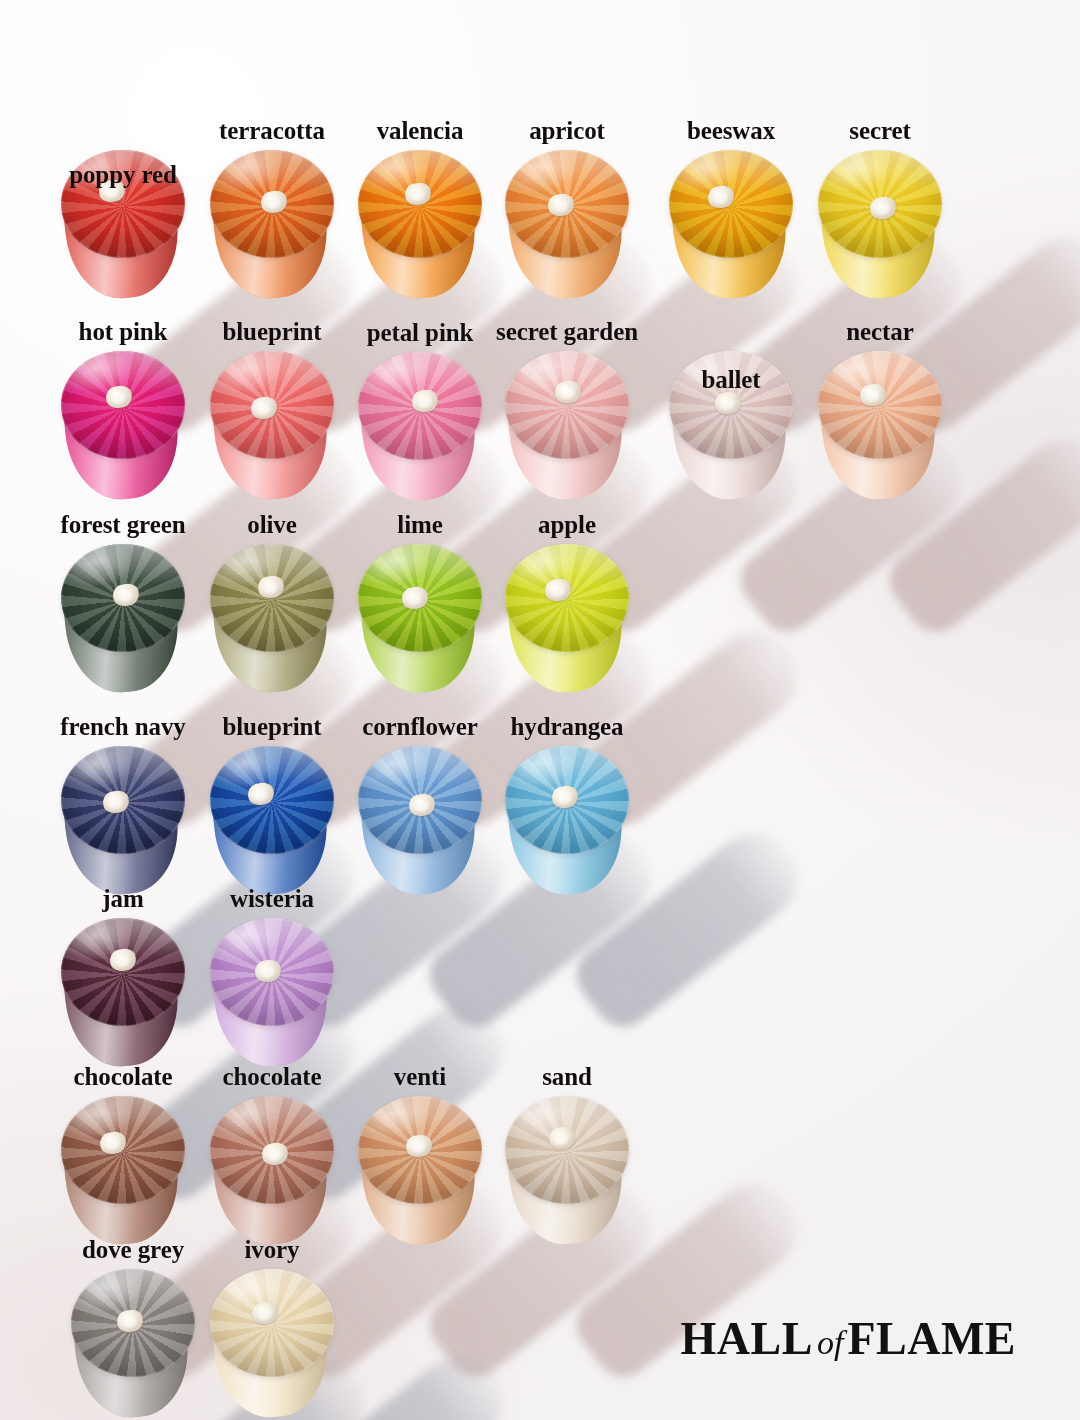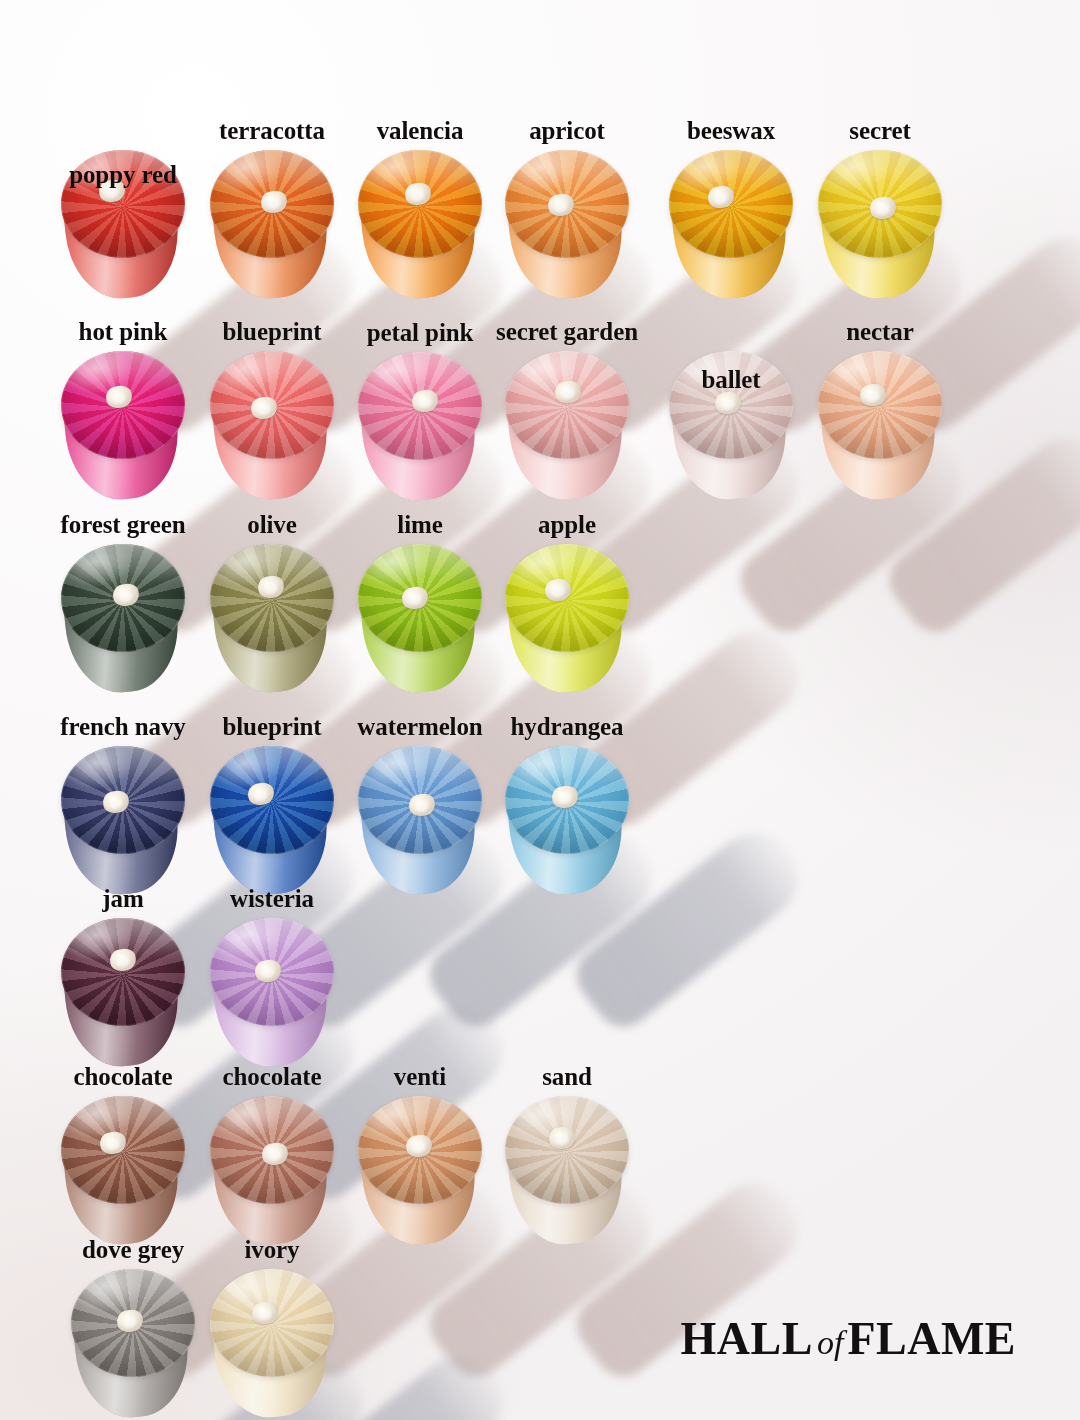--- a/index.html
+++ b/index.html
@@ -373,21 +373,21 @@
       </div>
       <div class="cell" style="left: 358px; top: 746px; width: 124px; height: 168px;">
         <div class="shadow cool"></div>
         <div class="body" style="background: linear-gradient(98deg, rgb(106, 157, 211) 0%, rgb(121, 170, 219) 48%, rgb(85, 134, 187) 100%);"></div>
         <div class="top" style="background: radial-gradient(58% 52% at 46% 44%, rgb(121, 170, 219) 0%, rgb(106, 157, 211) 55%, rgb(85, 134, 187) 100%);">
           <div class="facets"></div>
           <div class="crown"></div>
           <div class="sheen"></div>
           <div class="wick" style="left: 51px; top: 48px;"></div>
         </div>
-        <div class="label" style="top: -32px;">watermelon</div>
+        <div class="label" style="top: -32px;">cornflower</div>
       </div>
       <div class="cell" style="left: 505px; top: 746px; width: 124px; height: 168px;">
         <div class="shadow cool"></div>
         <div class="body" style="background: linear-gradient(98deg, rgb(106, 183, 218) 0%, rgb(124, 195, 226) 48%, rgb(85, 162, 198) 100%);"></div>
         <div class="top" style="background: radial-gradient(58% 52% at 46% 44%, rgb(124, 195, 226) 0%, rgb(106, 183, 218) 55%, rgb(85, 162, 198) 100%);">
           <div class="facets"></div>
           <div class="crown"></div>
           <div class="sheen"></div>
           <div class="wick" style="left: 47px; top: 40px;"></div>
         </div>

